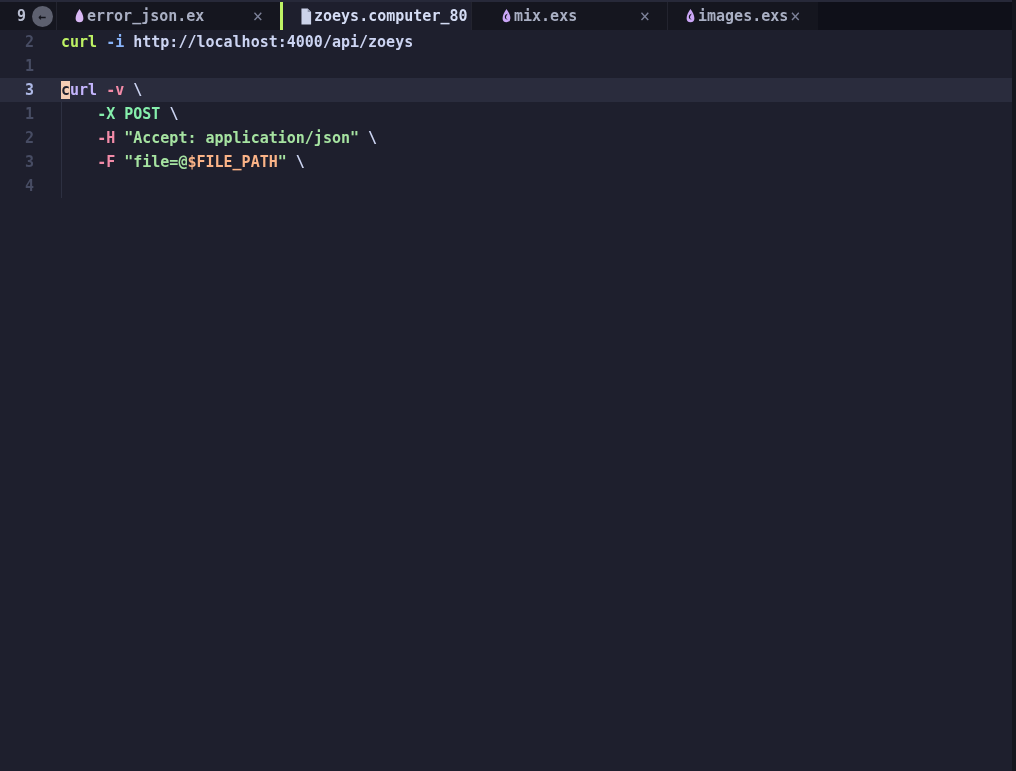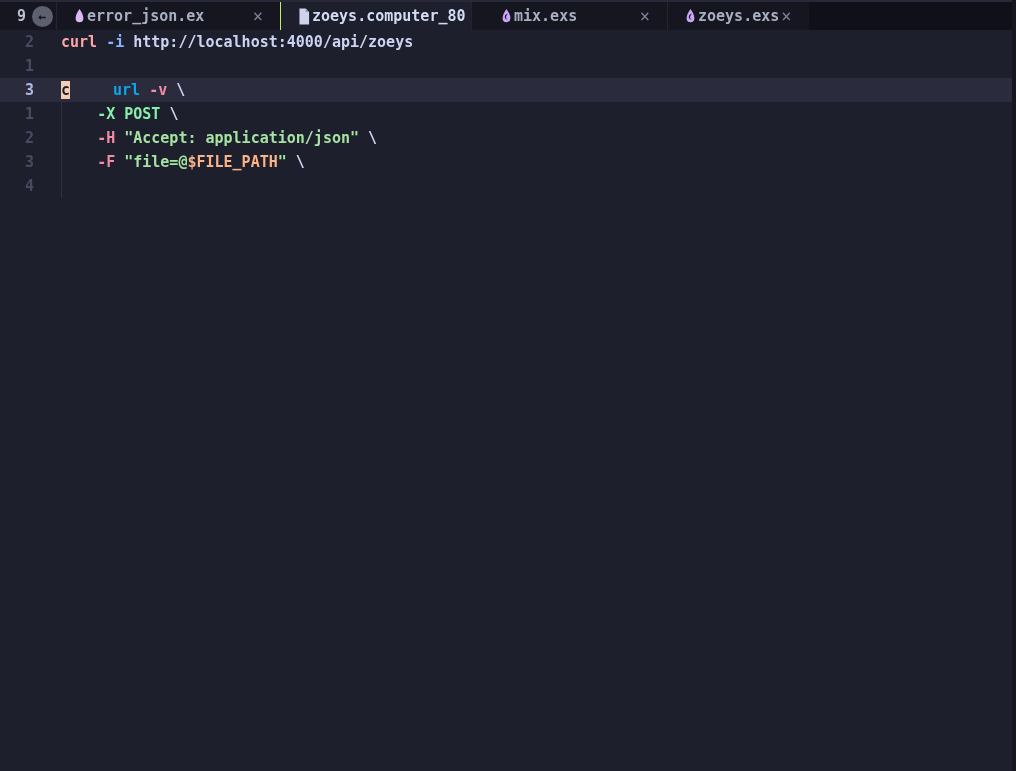--- a/index.html
+++ b/index.html
@@ -36,21 +36,21 @@
     font-size:15px;font-weight:700;
     border-left:1px solid #23242f;
     cursor:pointer;white-space:nowrap;overflow:hidden;
   }
   .tab:nth-of-type(1){border-left:none;width:176px;}
   .tab:nth-of-type(2){width:224px;}
   .tab:nth-of-type(3){width:191px;}
   .tab:nth-of-type(4){width:196px;padding-left:28px;}
   .tab.active{
     background:#1e1f2d;color:#d4dcf4;
-    border-left:1px solid #bef264;
+    border-left:3px solid #bef264;
   }
   .tab-close{
     margin-left:auto;color:#7c8198;font-size:17px;font-weight:400;
     line-height:1;padding:0 1px;
   }
   .tab-icon{display:flex;align-items:center;flex:none;}
   .tabbar-filler{flex:1;background:#0f1019;}
   
   .editor{
     position:absolute;top:30px;left:0;right:0;bottom:0;
@@ -118,40 +118,40 @@
     <span class="tab-close">×</span>
   </div>
 
   <div class="tab">
     <span class="tab-icon">
       <svg width="13" height="17" viewBox="0 0 24 30">
           <path d="M12 1C8.2 7 4.8 12 4.8 18.2a7.2 7.2 0 0 0 14.4 0C19.2 12 15.8 7 12 1z" fill="#cba6f7"></path>
           <path d="M14.6 9.5c-4.2 1.2-6.3 4-5.6 7.3.5 2.6 3 4.2 5.4 3.6-2.7-.9-3.9-2.9-3.1-5.4.6-2.1 1.9-3.6 3.3-5.5z" fill="#15161f"></path>
         </svg>
     </span>
-    <span class="tab-label">zoeys.exs</span>
+    <span class="tab-label">images.exs</span>
     <span class="tab-close">×</span>
   </div>
 
   <div class="tabbar-filler"></div>
 </div>
 
 <div class="editor">
   <div id="code">
       <div class="row">
         <span class="ln">2</span>
-        <span class="code"><span style="color: #fca5a5; margin-top: 7px;">curl</span><span style="color: rgb(204, 212, 242);"> </span><span style="color: rgb(137, 180, 250);">-i</span><span style="color: rgb(204, 212, 242);"> http://localhost:4000/api/zoeys</span></span>
+        <span class="code"><span style="color: #bef264; margin-top: 7px;">curl</span><span style="color: rgb(204, 212, 242);"> </span><span style="color: rgb(137, 180, 250);">-i</span><span style="color: rgb(204, 212, 242);"> http://localhost:4000/api/zoeys</span></span>
       </div>
       <div class="row">
         <span class="ln">1</span>
         <span class="code"></span>
       </div>
       <div class="row current">
         <span class="ln">3</span>
-        <span class="code"><span style="background: rgb(245, 205, 181); color: rgb(30, 31, 45);">c</span><span style="color: #0ea5e9; padding-left: 43px;">url</span><span style="color: rgb(204, 212, 242);"> </span><span style="color: rgb(243, 139, 168);">-v</span><span style="color: rgb(204, 212, 242);"> </span><span style="color: rgb(204, 212, 242);">\</span></span>
+        <span class="code"><span style="background: rgb(245, 205, 181); color: rgb(30, 31, 45);">c</span><span style="color: #c4b5fd;">url</span><span style="color: rgb(204, 212, 242);"> </span><span style="color: rgb(243, 139, 168);">-v</span><span style="color: rgb(204, 212, 242);"> </span><span style="color: rgb(204, 212, 242);">\</span></span>
       </div>
       <div class="row guide">
         <span class="ln">1</span>
         <span class="code"><span style="color: rgb(204, 212, 242);">    </span><span style="color: #86efac;">-X POST</span><span style="color: rgb(204, 212, 242);"> </span><span style="color: rgb(204, 212, 242);">\</span></span>
       </div>
       <div class="row guide">
         <span class="ln">2</span>
         <span class="code"><span style="color: rgb(204, 212, 242);">    </span><span style="color: rgb(243, 139, 168);">-H</span><span style="color: rgb(204, 212, 242);"> </span><span style="color: rgb(166, 227, 161);">"Accept: application/json"</span><span style="color: rgb(204, 212, 242);"> </span><span style="color: rgb(204, 212, 242);">\</span></span>
       </div>
       <div class="row guide">

